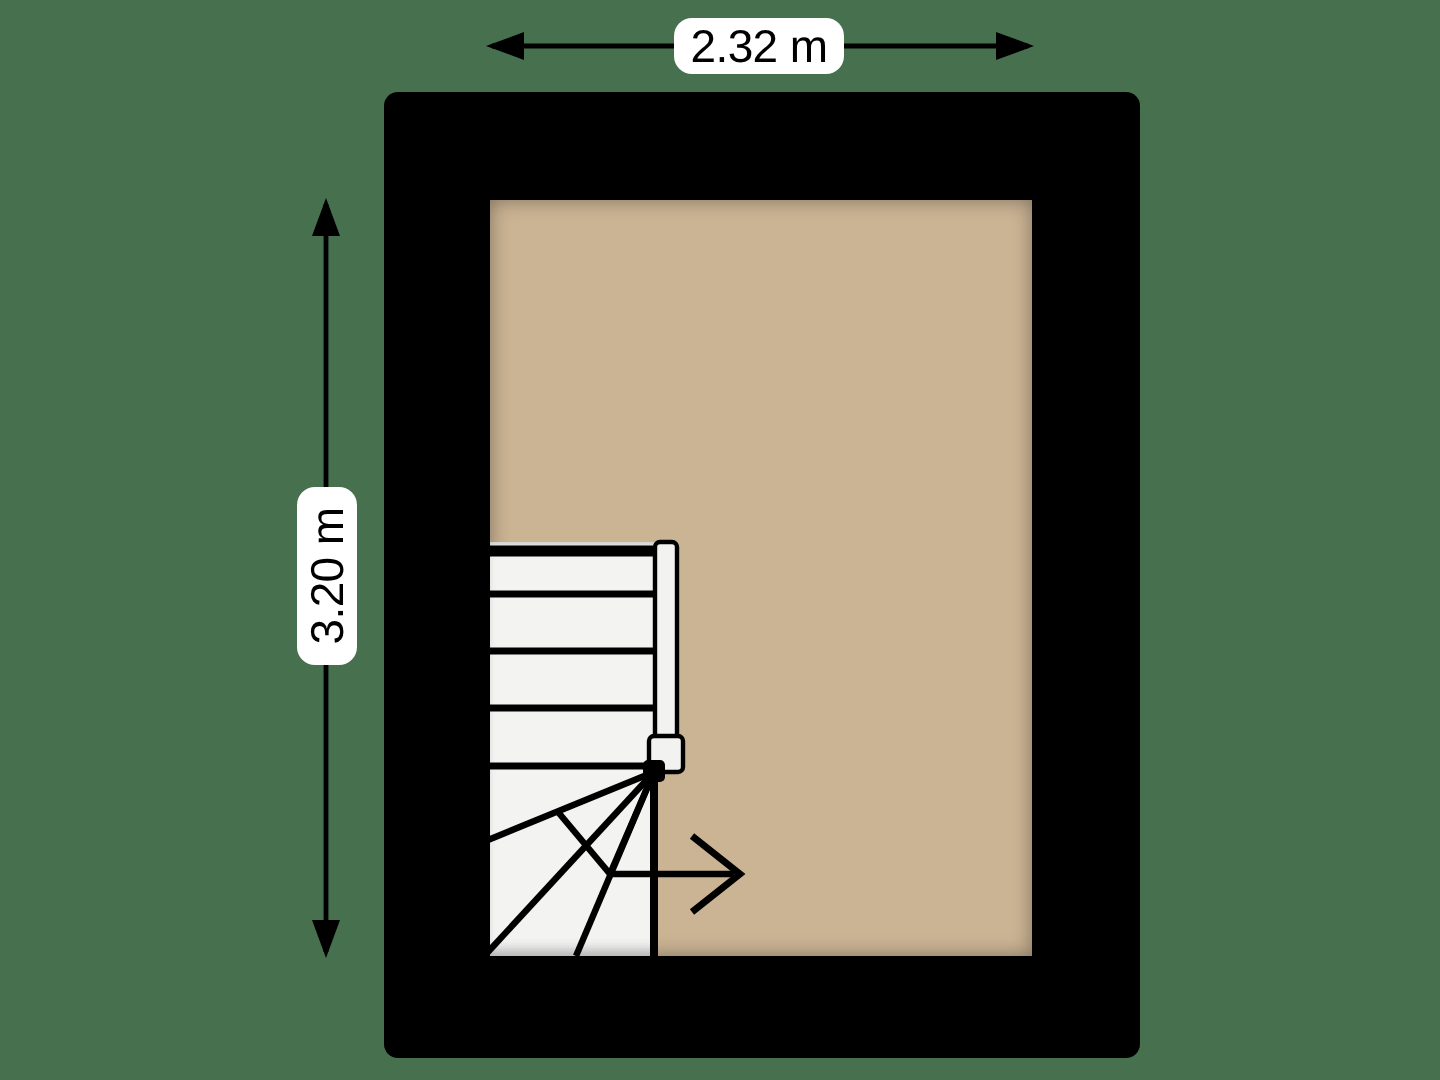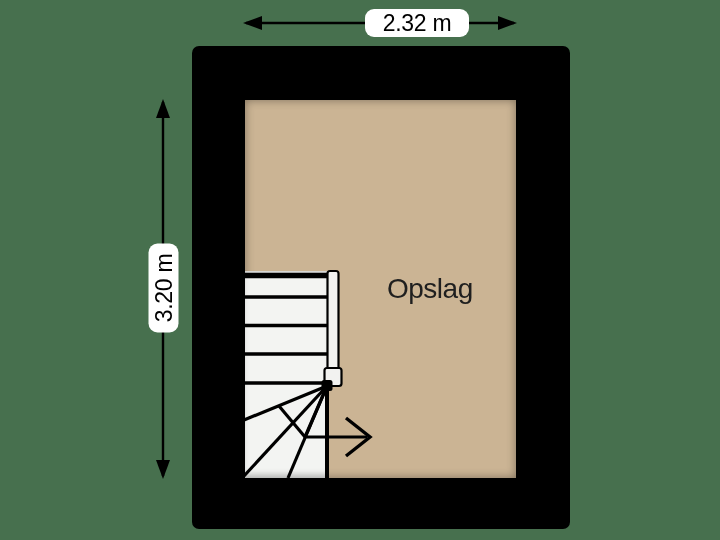--- a/index.html
+++ b/index.html
@@ -67,23 +67,22 @@
     font-size: 23px;
     letter-spacing: -0.3px;
     display: flex;
     align-items: center;
     justify-content: center;
     white-space: nowrap;
   }
   .dim-label-top {
     left: 337px;
     top: 9px;
-    width: 104px;
+    width: 85px;
     height: 28px;
-    margin-left: 28px;
   }
   .dim-label-left {
     left: 119px;
     top: 273px;
     width: 89px;
     height: 30px;
     transform: rotate(-90deg);
     transform-origin: center center;
   }
 
@@ -145,15 +144,14 @@
     <g stroke="#000" fill="none">
       <line x1="305" y1="437" x2="367" y2="437" stroke-width="3.2"></line>
       <polyline points="346,418 370,437 346,456" stroke-width="3.4"></polyline>
     </g>
   </svg>
 
   <div class="dim-label dim-label-top">2.32 m</div>
 
   <div class="dim-label dim-label-left">3.20 m</div>
 
-  <div class="room-label">Opslag</div>
 
 </div>
 
 </body></html>

